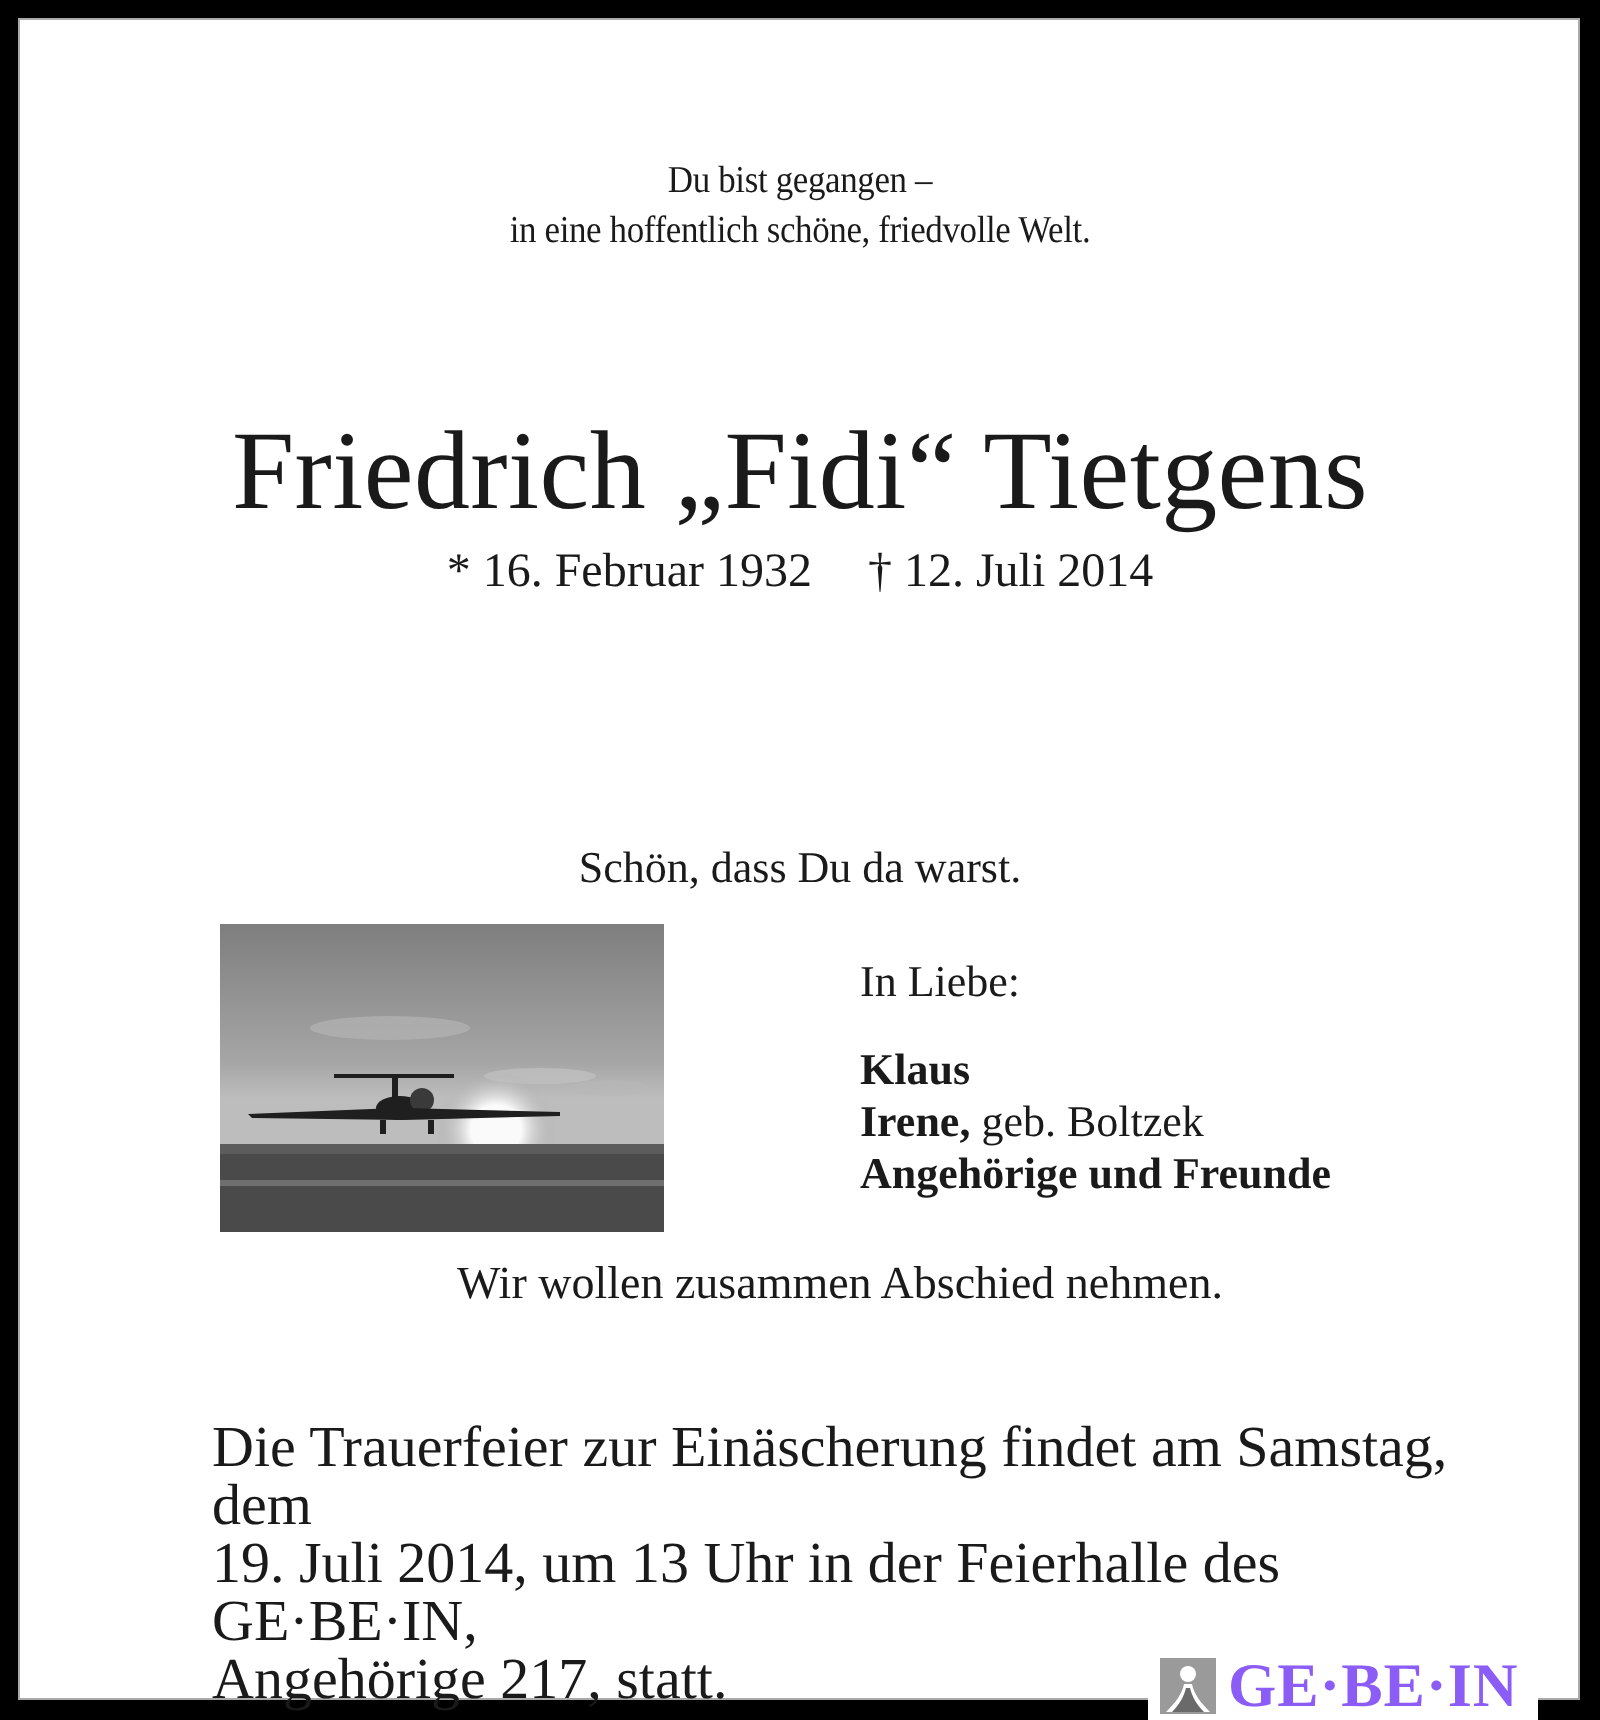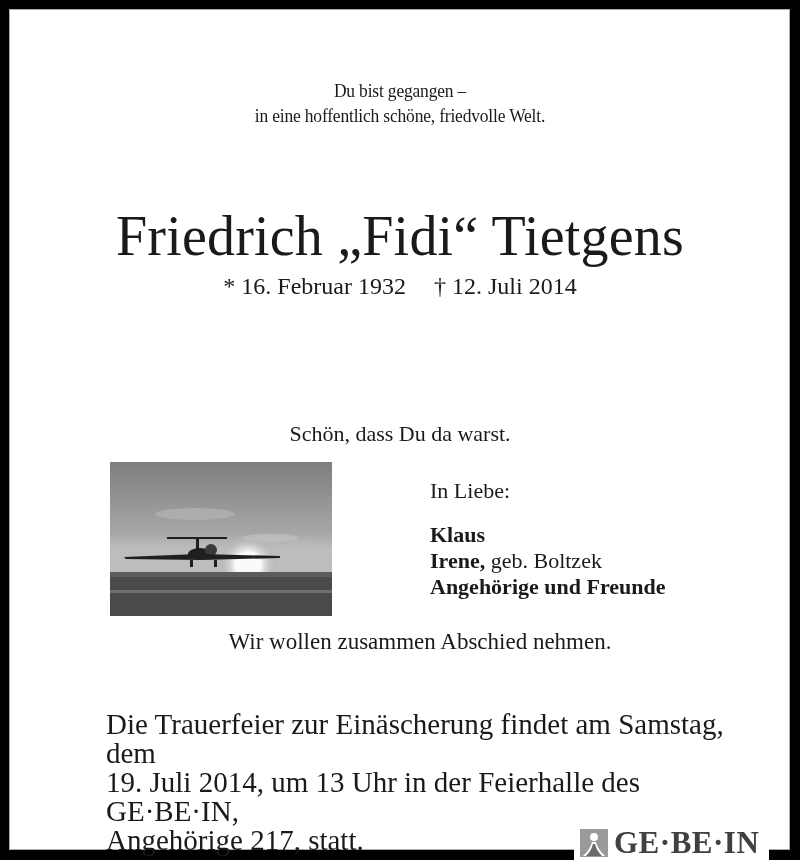--- a/index.html
+++ b/index.html
@@ -91,21 +91,21 @@
     .logo {
       position: absolute;
       left: 574px; top: 826px;
       height: 34px;
       background: #fff;
       padding: 0 10px 0 6px;
       display: flex; align-items: center;
       font-family: "Liberation Serif", "DejaVu Serif", serif;
       font-weight: bold;
       font-size: 31px;
-      color: #404040;
+      color: #8b5cf6;
       letter-spacing: 0.5px;
     }
     .logo-mark {
       width: 28px; height: 28px;
       margin-right: 6px;
       display: inline-block;
     }
   </style>
 </head>
 <body>

